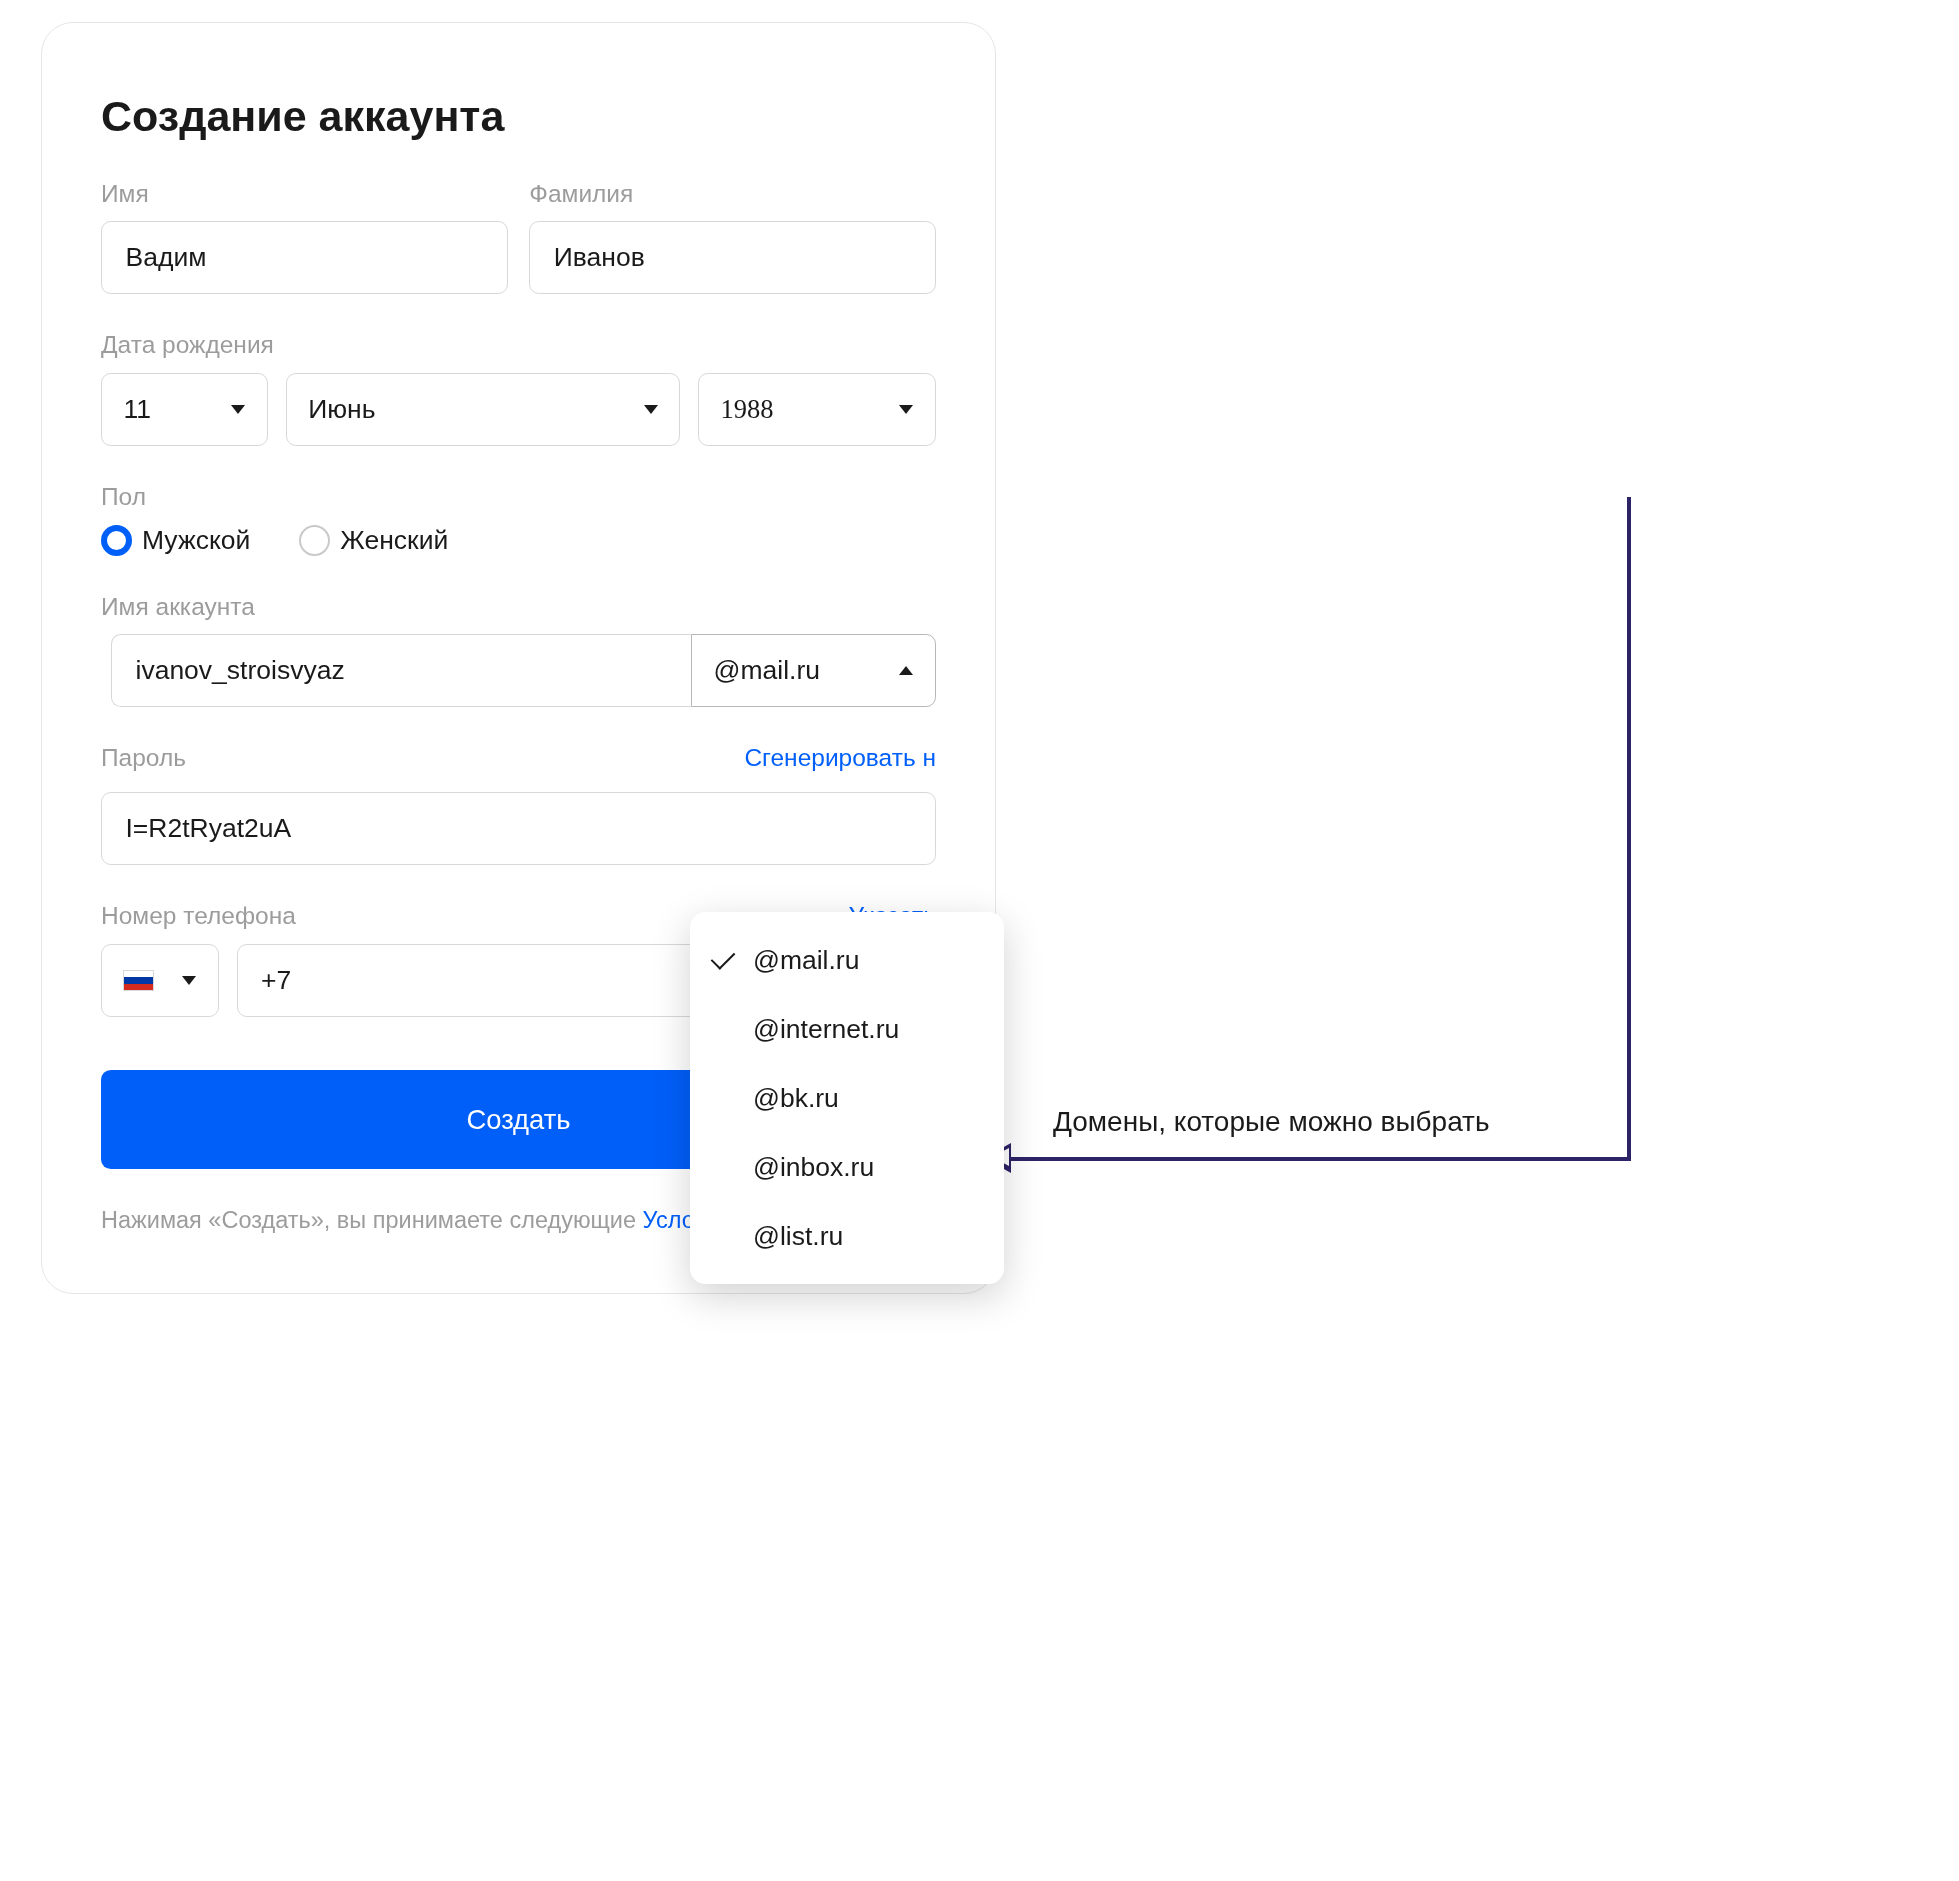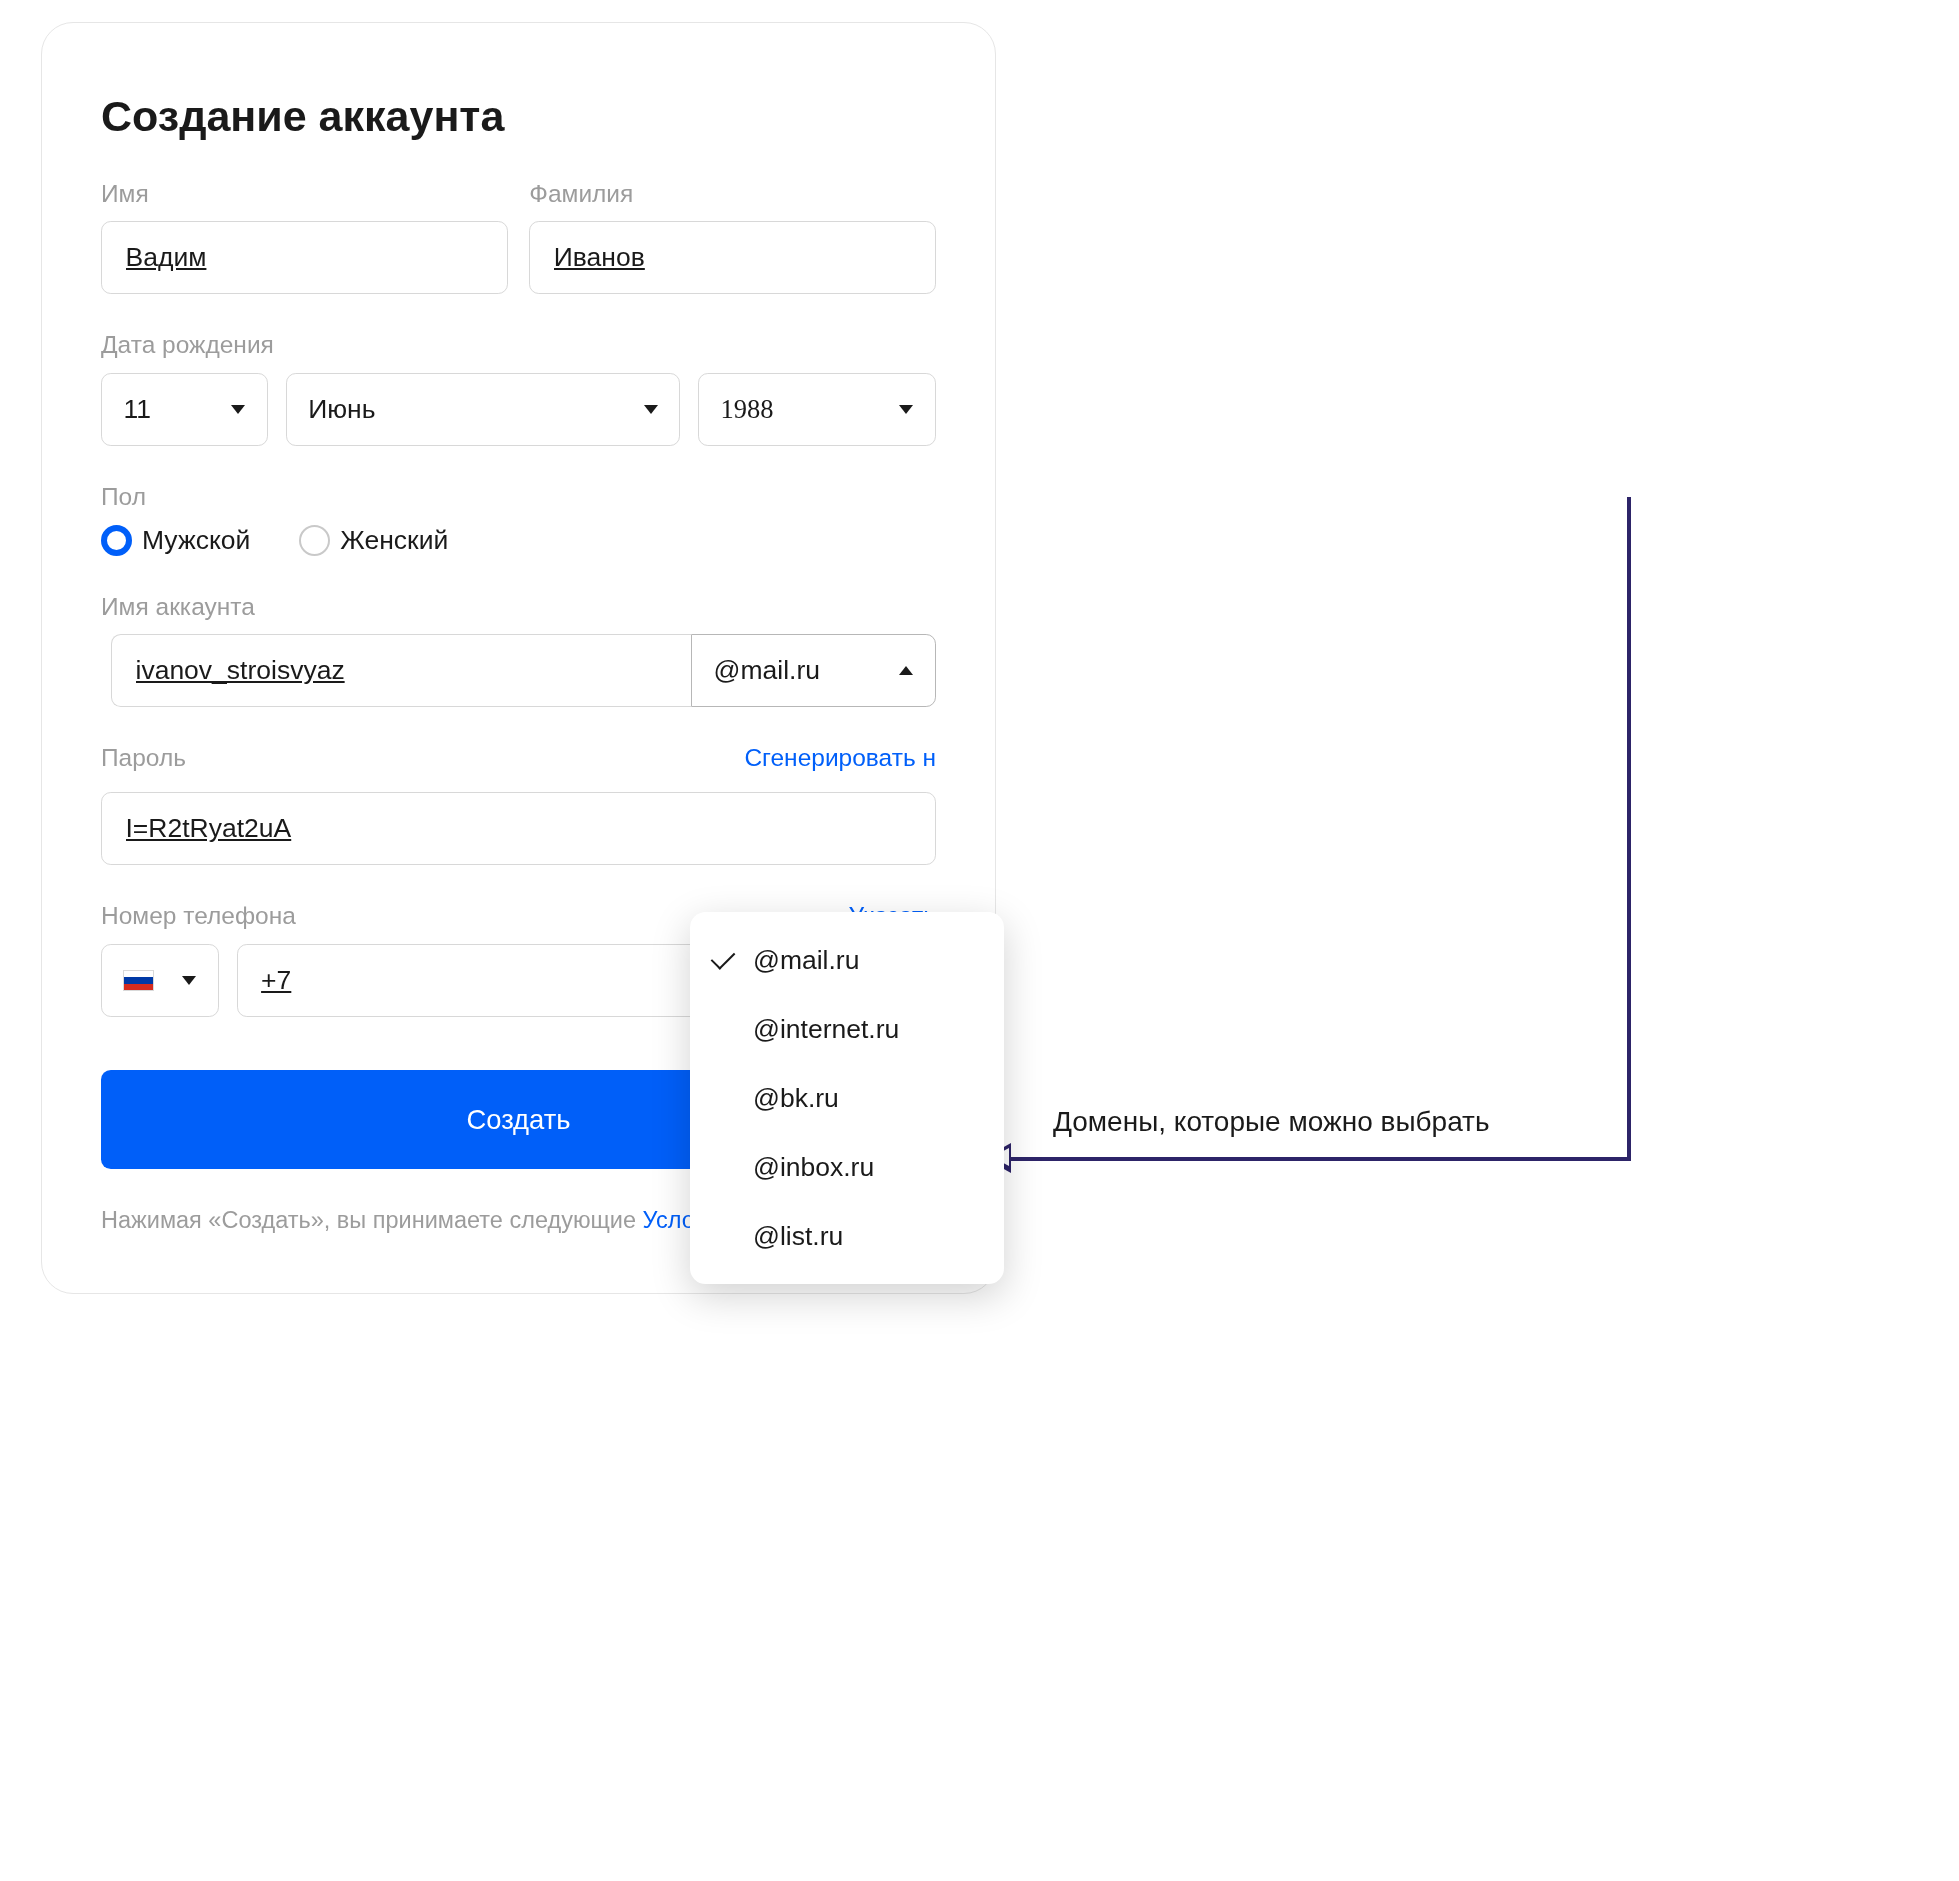--- a/index.html
+++ b/index.html
@@ -43,21 +43,21 @@
     border: 1px solid #d8d8d8;
     border-radius: 9.8px;
     padding: 0 23.5px;
     font-size: 26.5px;
     color: #1a1a1a;
     background: #fff;
     display: flex;
     align-items: center;
   }
   .inp input {
-    border: none; outline: none; width: 100%; font-size: 26.5px; color: #1a1a1a; background: transparent; text-decoration: underline;
+    border: none; outline: none; width: 100%; font-size: 26.5px; color: #1a1a1a; background: transparent;
   }
 
   .sect { margin-top: 37px; }
 
   .dob-row { display: flex; gap: 17.6px; }
   .sel {
     height: 73px;
     border: 1px solid #d8d8d8;
     border-radius: 9.8px;
     padding: 0 21.6px;

